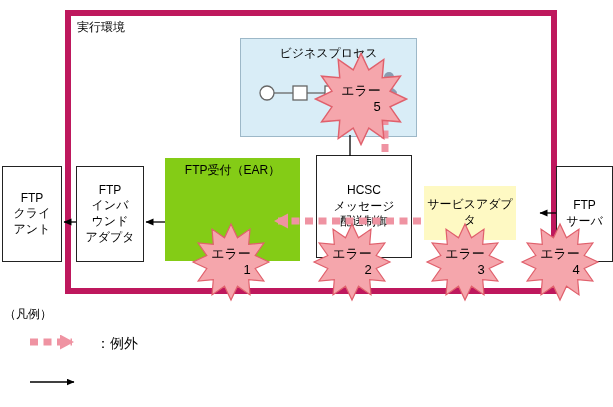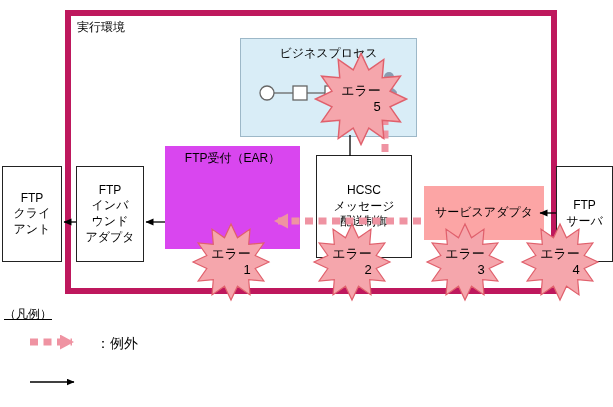--- a/index.html
+++ b/index.html
@@ -11,41 +11,41 @@
 
   .bp-box{position:absolute;left:240px;top:38px;width:175px;height:97px;background:#d9edf7;border:1px solid #9db8c8;z-index:2;}
   .bp-title{margin-top:6px;text-align:center;font-size:12px;}
   .bp-flow{position:absolute;left:12px;top:30px;}
 
   .node{position:absolute;display:flex;align-items:center;justify-content:center;text-align:center;
         font-size:12px;line-height:1.3;white-space:pre-line;z-index:2;}
   .bordered{background:#fff;border:1px solid #222;}
   .ftp-client{left:2px;top:166px;width:58px;height:94px;}
   .ftp-inbound{left:76px;top:166px;width:66px;height:94px;}
-  .ftp-reception{left:165px;top:146px;width:135px;height:98px;background:#d946ef;align-items:flex-start;padding-top:5px;}
+  .ftp-reception{left:165px;top:158px;width:135px;height:98px;background:#84cc16;align-items:flex-start;padding-top:5px;}
   .hcsc{left:316px;top:155px;width:94px;height:101px;}
-  .service-adapter{left:424px;top:186px;width:120px;height:54px;background:#fca5a5;}
+  .service-adapter{left:424px;top:186px;width:92px;height:54px;background:#fef9c3;}
   .ftp-server{left:556px;top:166px;width:55px;height:94px;}
 
   .arrows{position:absolute;left:0;top:0;width:613px;height:407px;pointer-events:none;z-index:5;}
   .lineB{stroke:#000;stroke-width:1.3;fill:none;}
   .lineP{stroke:#ef93a2;stroke-width:7;stroke-dasharray:8 5.5;fill:none;}
 
   .star{position:absolute;z-index:6;}
   .star svg{display:block;width:100%;height:100%;}
   .star-poly{fill:#f5a6ac;stroke:#e0606c;stroke-width:1.2;}
   .star-label{position:absolute;inset:0;display:flex;align-items:center;justify-content:center;
               text-align:right;font-size:13px;line-height:1.2;white-space:pre-line;}
   .e1{left:191px;top:222px;width:80px;height:80px;}
   .e2{left:312px;top:222px;width:80px;height:80px;}
   .e3{left:425px;top:222px;width:80px;height:80px;}
   .e4{left:520px;top:222px;width:80px;height:80px;}
   .e5{left:313px;top:51px;width:96px;height:96px;}
 
-  .legend-title{position:absolute;left:4px;top:306px;font-size:12px;z-index:2;text-decoration:underline;}
+  .legend-title{position:absolute;left:4px;top:306px;font-size:12px;z-index:2;}
   .legend-exception{position:absolute;left:96px;top:335px;font-size:14px;z-index:2;}
   .legend-errcode{position:absolute;left:96px;top:375px;font-size:12px;z-index:2;}
 </style>
 </head>
 <body>
 
 <div class="canvas">
 
   <svg width="0" height="0" style="position:absolute" aria-hidden="true">
     <defs>

